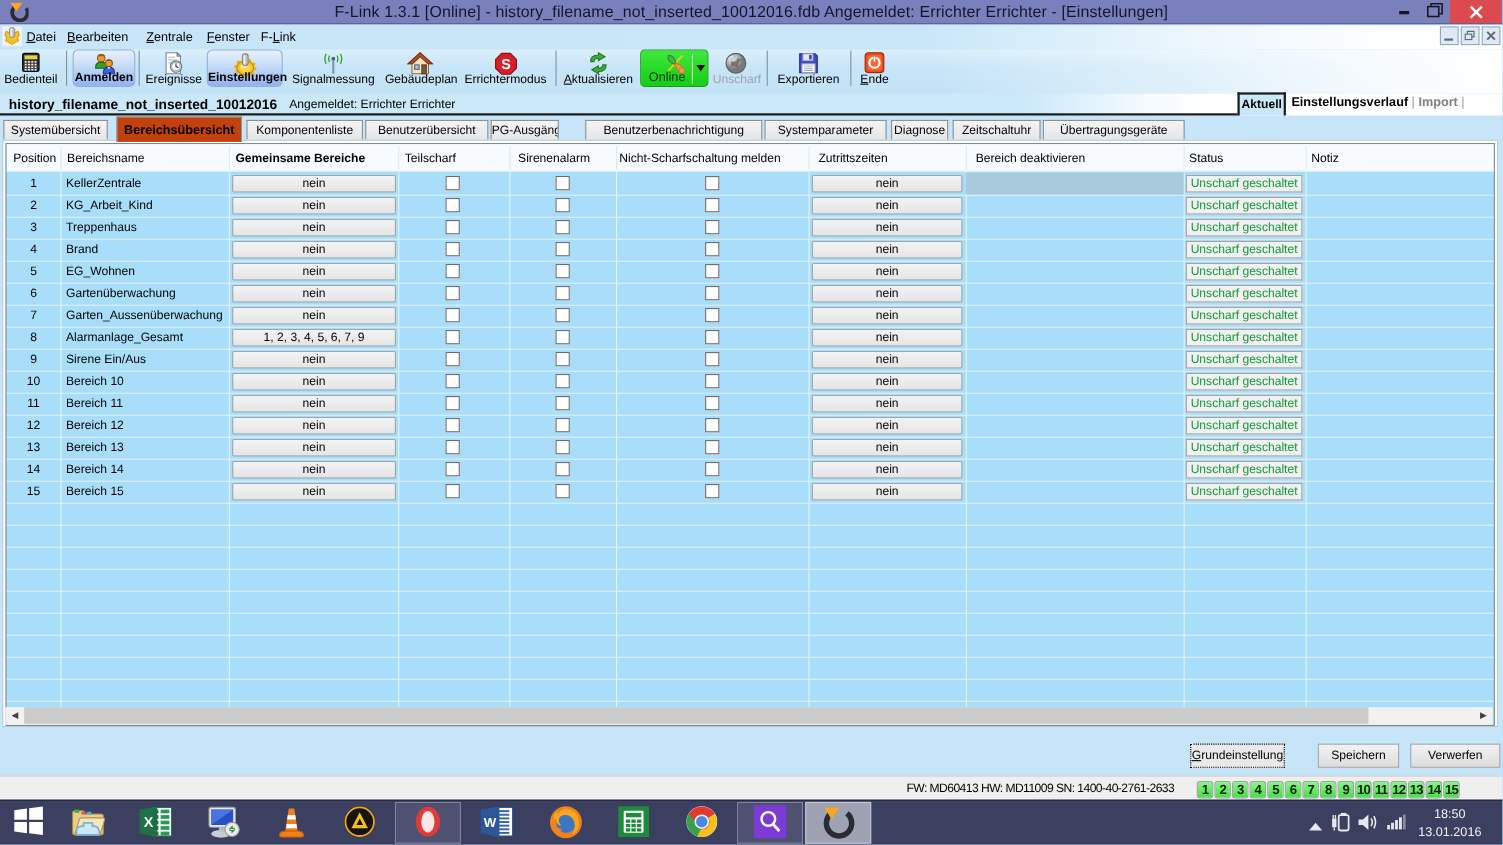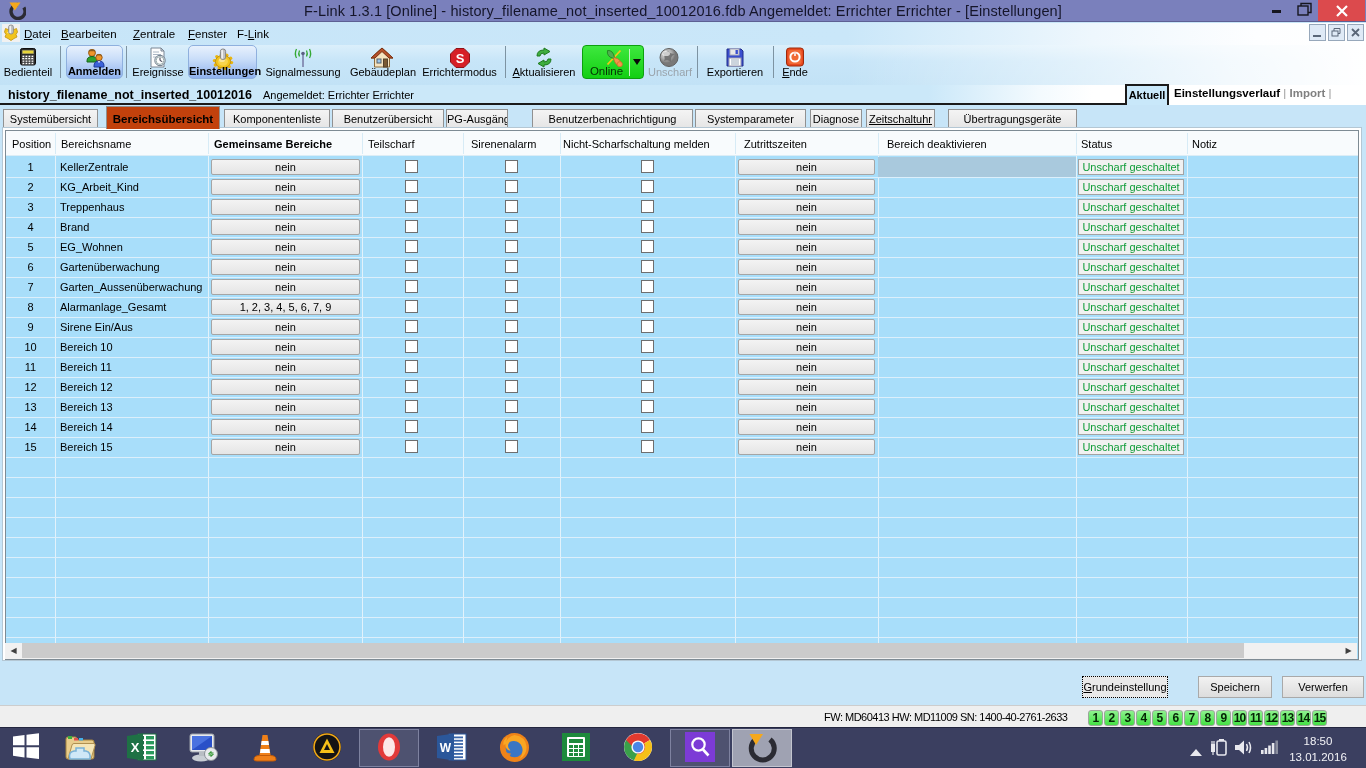--- a/index.html
+++ b/index.html
@@ -157,21 +157,21 @@
 
 <div class="abs" id="tabstrip">
     <div class="tab" style="left:3px; width:95px;">Systemübersicht</div>
     <div class="tab sel" style="left:106px; width:114px;">Bereichsübersicht</div>
     <div class="tab" style="left:224px; width:106px;">Komponentenliste</div>
     <div class="tab" style="left:332px; width:112px;">Benutzerübersicht</div>
     <div class="tab" style="left:446px; width:62px;">PG-Ausgänge</div>
     <div class="tab" style="left:532px; width:161px;">Benutzerbenachrichtigung</div>
     <div class="tab" style="left:695px; width:111px;">Systemparameter</div>
     <div class="tab" style="left:810px; width:52px;">Diagnose</div>
-    <div class="tab" style="left:866px; width:69px;text-decoration:underline;">Zeitschaltuhr</div>
+    <div class="tab" style="left:866px; width:80px;">Zeitschaltuhr</div>
     <div class="tab" style="left:948px; width:129px;">Übertragungsgeräte</div>
   </div>
 
 <div class="abs" id="panel">
  <div id="grid">
   <div class="vline" style="left:49px;"></div>
   <div class="vline" style="left:202px;"></div>
   <div class="vline" style="left:356px;"></div>
   <div class="vline" style="left:457px;"></div>
   <div class="vline" style="left:554px;"></div>

